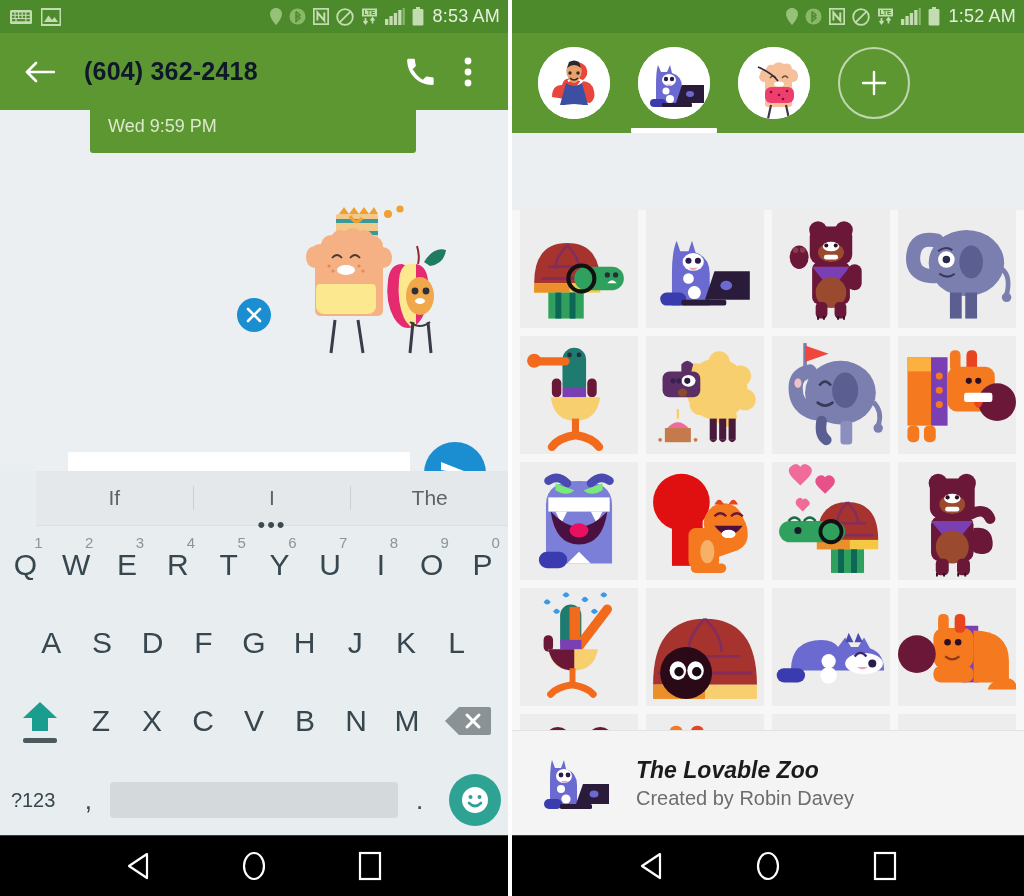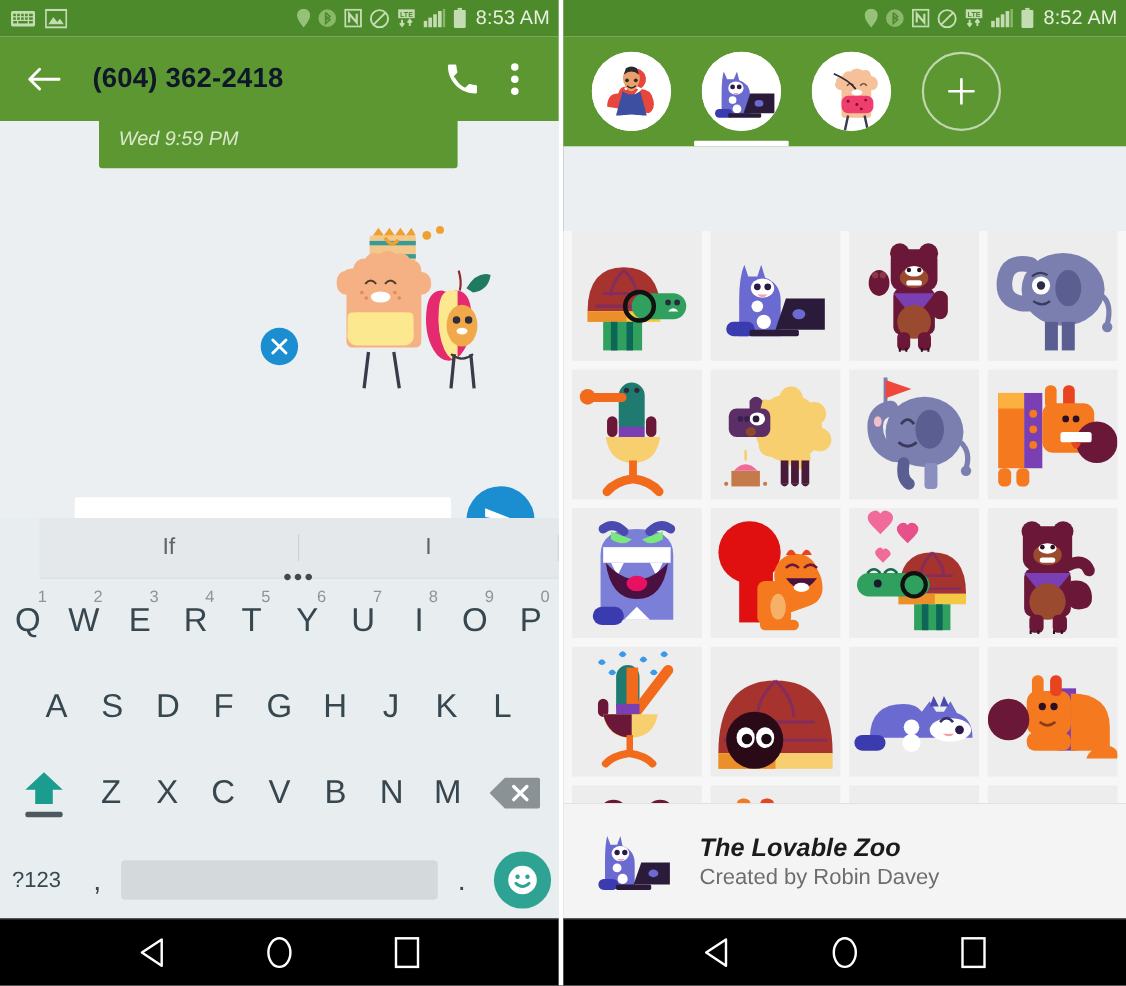--- a/index.html
+++ b/index.html
@@ -32,21 +32,21 @@
   .appbar-title { font-size: 25px; font-weight: 600; letter-spacing: .2px; }
   .appbar .ab-icon { width: 48px; height: 48px; display: flex; align-items: center; justify-content: center; cursor: pointer; }
   .ab-spacer { flex: 1; }
   .title-left { margin-left: 20px; }
 
   
   .conv { position: absolute; top: 110px; left: 0; right: 0; bottom: 360px; background: #eceff1; }
   .bubble {
     position: absolute; left: 90px; top: -12px; width: 326px; height: 55px;
     background: #5d9732; border-radius: 3px; color: #dbe9cd;
-    font-size: 18px; padding: 18px 0 0 18px; font-style: italic;
+    font-size: 18px; padding: 18px 0 0 18px;
   }
   .sticker-preview { position: absolute; left: 232px; top: 78px; width: 250px; height: 180px; }
   .close-badge {
     position: absolute; left: 237px; top: 188px; width: 34px; height: 34px; border-radius: 50%;
     background: #1a8ed1; display: flex; align-items: center; justify-content: center; cursor: pointer; z-index: 5;
   }
 
   
   .compose {
     position: absolute; left: 0; right: 0; bottom: 0; height: 105px;
@@ -308,20 +308,21 @@
           </div>
           <div class="mms-label">MMS</div>
         </div>
       </div>
     </div>
 
     <div class="keyboard">
       <div class="suggest">
         <div class="sug">If</div>
         <div class="sug sep">I</div>
+        <div class="sug">The</div>
         <div class="sug-dots">•••</div>
       </div>
 
       <div class="krow r1">
         <div class="key">
             <sup>1</sup>
             <span>Q</span>
           </div>
         <div class="key">
             <sup>2</sup>
@@ -478,21 +479,21 @@
               <rect x="13.2" y="2" width="3.3" height="15" fill="#cfe3bd"></rect>
               <rect x="17.6" y="0" width="2.2" height="17" fill="#8fbd6e"></rect>
             </svg>
         </span>
         <span class="sb-ico">
           <svg width="12" height="19" viewBox="0 0 12 19">
               <rect x="4" y="0" width="4" height="2" fill="#cfe3bd"></rect>
               <rect x="0.6" y="2" width="10.8" height="16.4" rx="1" fill="#cfe3bd"></rect>
             </svg>
         </span>
-        <span class="sb-time">8:52 AM</span>
+        <span class="sb-time">1:52 AM</span>
       </div>
     </div>
 
 
     <div class="packbar">
 
       <div class="pack-tab">
         <div class="pack-circle">
           <svg viewBox="0 0 72 72">
             <rect width="72" height="72" fill="#fff"></rect>

